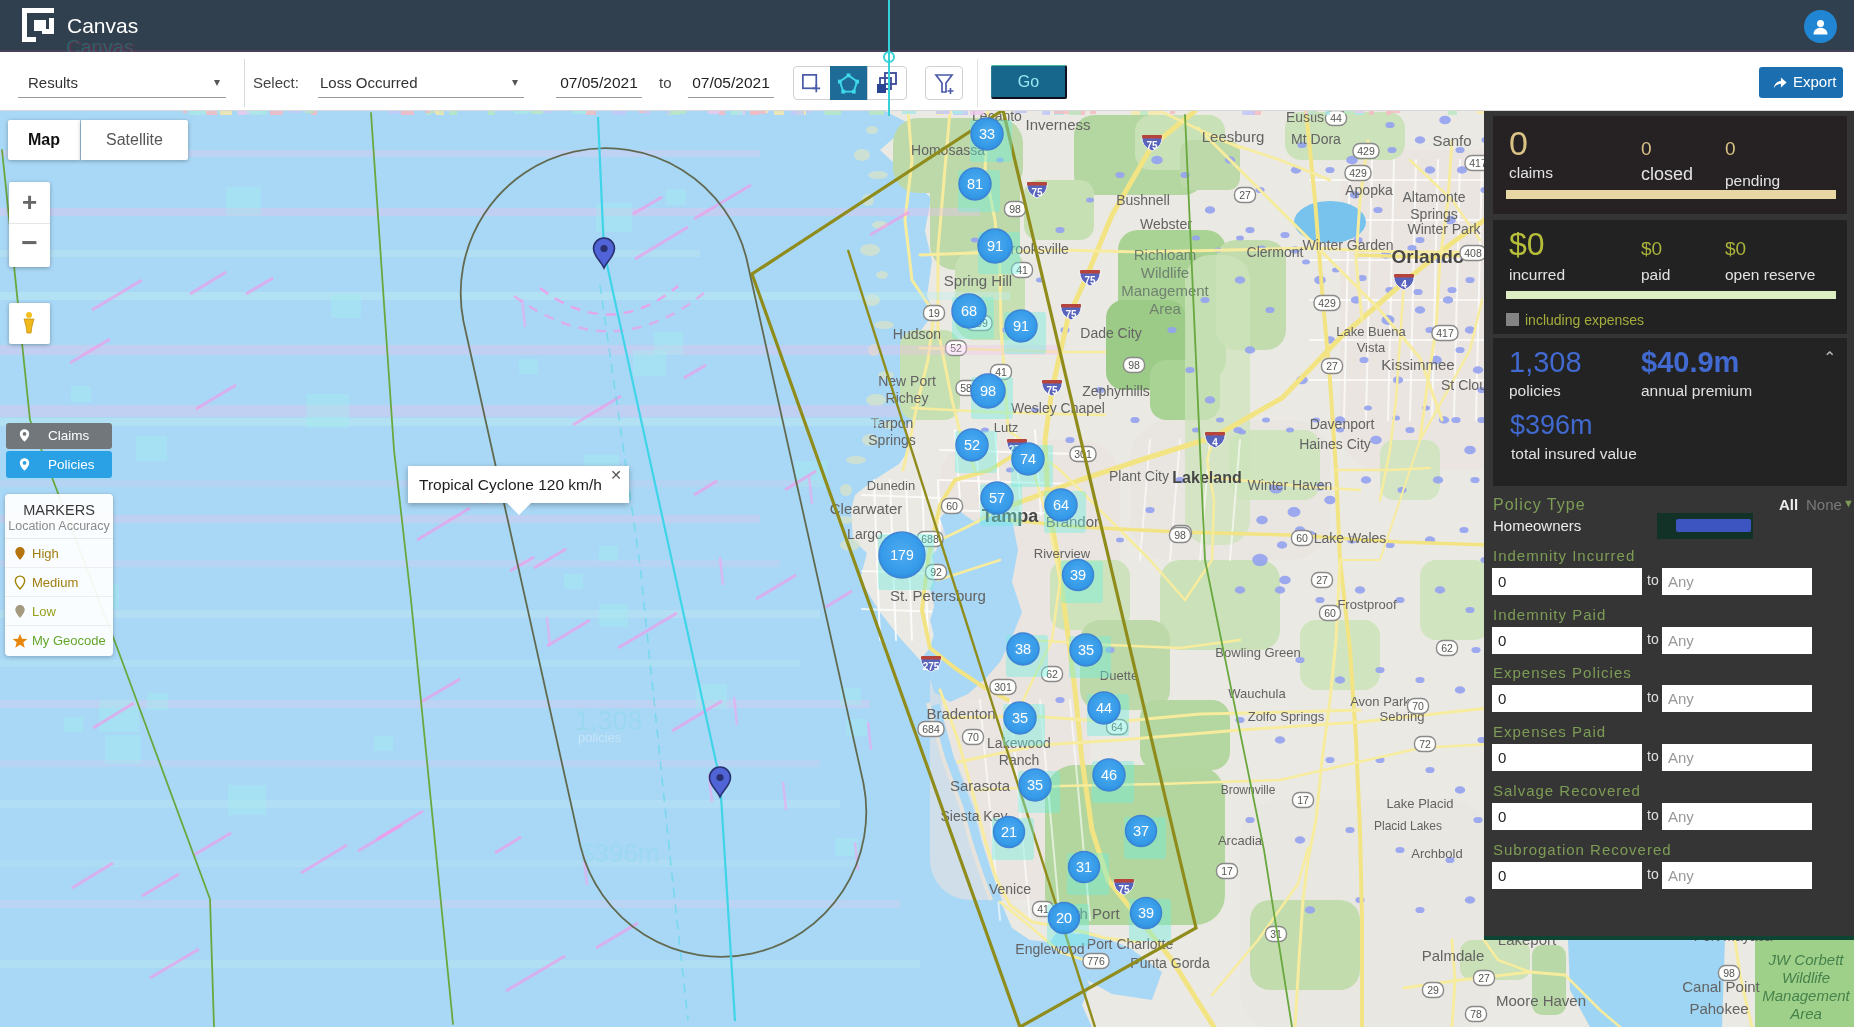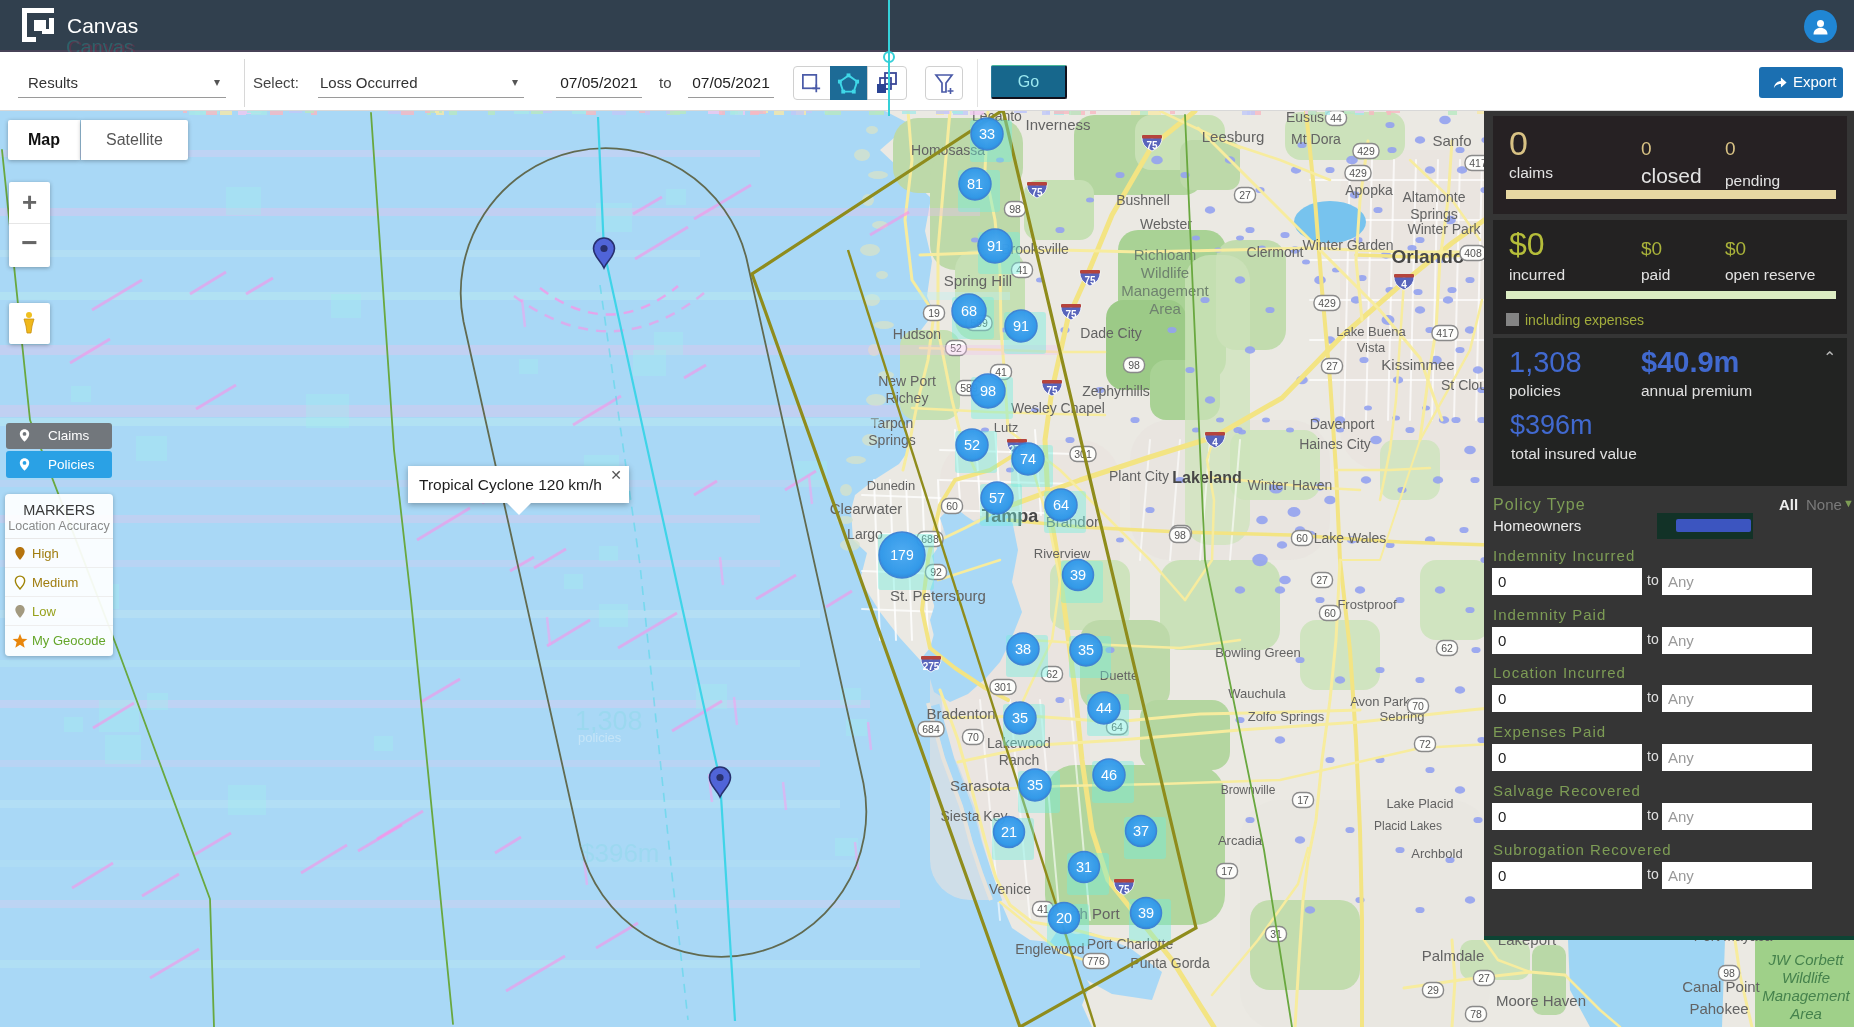--- a/index.html
+++ b/index.html
@@ -927,21 +927,21 @@
           <path d="M4 20 C5 13 9 10 14 10 L14 5 L22 12 L14 19 L14 14 C9 14 6 16 4 20 Z" fill="#fff"></path>
         </svg>
         <span style="position:absolute;left:34px;top:6px;">Export</span>
       </div>
   </div>
   <div id="sidebar">
   <div class="panel" style="top:5px; height:98px; background:#262123;">
 <div style="position:absolute;left:16px;top:8px;color:#d8c284;font-size:34px;">0</div>
 <div style="position:absolute;left:16px;top:48px;color:#e3e3e3;font-size:15.5px;">claims</div>
 <div style="position:absolute;left:148px;top:22px;color:#d8c284;font-size:19px;">0</div>
-<div style="position:absolute;left:148px;top:48px;color:#e3e3e3;font-size:21px;">closed</div>
+<div style="position:absolute;left:148px;top:48px;color:#e3e3e3;font-size:18px;">closed</div>
 <div style="position:absolute;left:232px;top:22px;color:#d8c284;font-size:19px;">0</div>
 <div style="position:absolute;left:232px;top:56px;color:#e3e3e3;font-size:15.5px;">pending</div>
 <div style="position:absolute;left:13px;top:74px;width:330px;height:9px;background:#e7d7a2;"></div>
 </div>
 <div class="panel" style="top:109px; height:114px; background:#232222;">
 <div style="position:absolute;left:16px;top:6px;color:#b5bd3a;font-size:32px;">$0</div>
 <div style="position:absolute;left:16px;top:46px;color:#e3e3e3;font-size:15.5px;">incurred</div>
 <div style="position:absolute;left:148px;top:18px;color:#a9b23a;font-size:19px;">$0</div>
 <div style="position:absolute;left:148px;top:46px;color:#e3e3e3;font-size:15.5px;">paid</div>
 <div style="position:absolute;left:232px;top:18px;color:#a9b23a;font-size:19px;">$0</div>
@@ -967,21 +967,21 @@
 <div style="position:absolute;left:173px;top:402px;width:96px;height:26px;background:#123227;"></div>
 <div style="position:absolute;left:192px;top:408px;width:75px;height:13px;background:#3c55c0;border-radius:2px;"></div>
 <div class="filt-label" style="position:absolute;left:9px;top:436px;">Indemnity  Incurred</div>
 <div class="inputbox" style="left:8px;top:457px;width:150px;">0</div>
 <div style="position:absolute;left:163px;top:461px;color:#e0e0e0;font-size:14px;">to</div>
 <div class="inputbox" style="left:178px;top:457px;width:150px;color:#999;">Any</div>
 <div class="filt-label" style="position:absolute;left:9px;top:495px;">Indemnity  Paid</div>
 <div class="inputbox" style="left:8px;top:516px;width:150px;">0</div>
 <div style="position:absolute;left:163px;top:520px;color:#e0e0e0;font-size:14px;">to</div>
 <div class="inputbox" style="left:178px;top:516px;width:150px;color:#999;">Any</div>
-<div class="filt-label" style="position:absolute;left:9px;top:553px;">Location  Incurred</div>
+<div class="filt-label" style="position:absolute;left:9px;top:553px;">Expenses  Policies</div>
 <div class="inputbox" style="left:8px;top:574px;width:150px;">0</div>
 <div style="position:absolute;left:163px;top:578px;color:#e0e0e0;font-size:14px;">to</div>
 <div class="inputbox" style="left:178px;top:574px;width:150px;color:#999;">Any</div>
 <div class="filt-label" style="position:absolute;left:9px;top:612px;">Expenses  Paid</div>
 <div class="inputbox" style="left:8px;top:633px;width:150px;">0</div>
 <div style="position:absolute;left:163px;top:637px;color:#e0e0e0;font-size:14px;">to</div>
 <div class="inputbox" style="left:178px;top:633px;width:150px;color:#999;">Any</div>
 <div class="filt-label" style="position:absolute;left:9px;top:671px;">Salvage  Recovered</div>
 <div class="inputbox" style="left:8px;top:692px;width:150px;">0</div>
 <div style="position:absolute;left:163px;top:696px;color:#e0e0e0;font-size:14px;">to</div>

